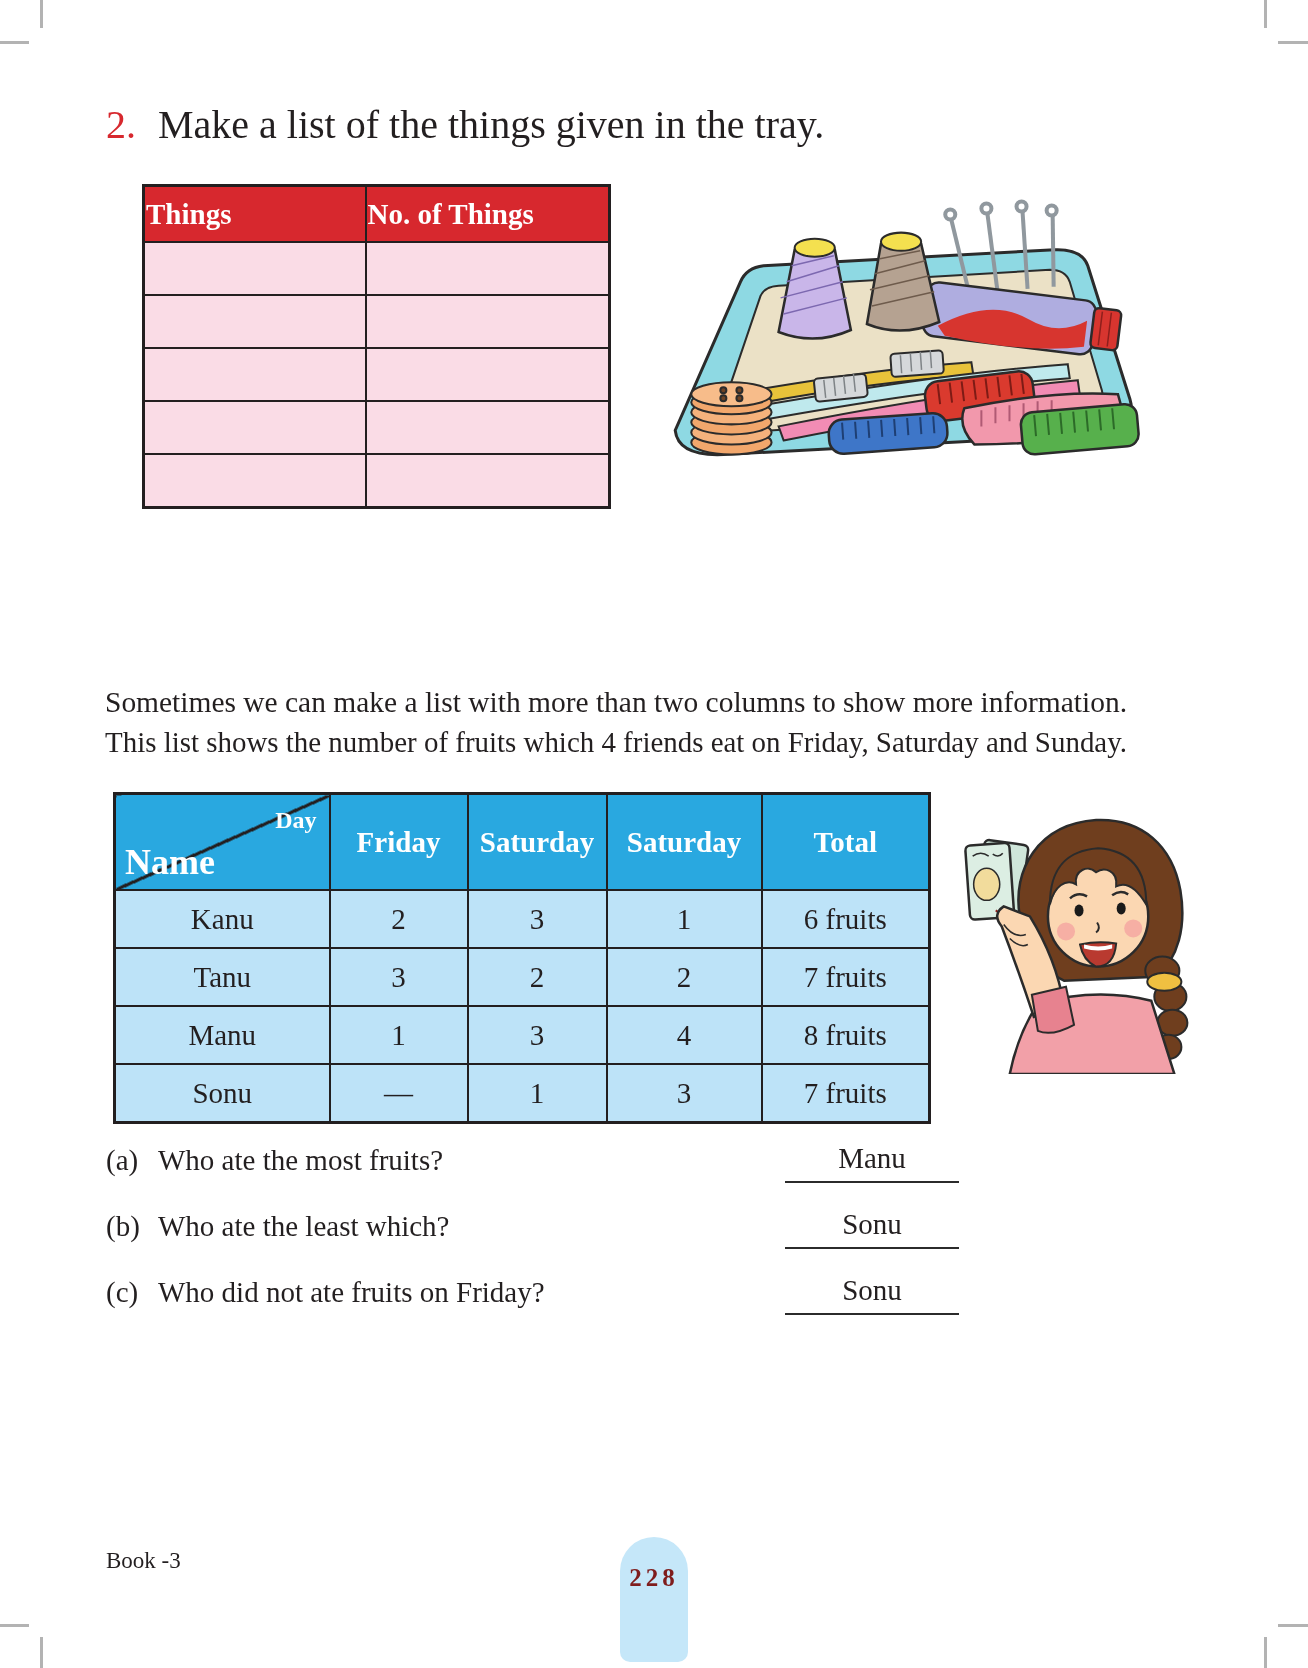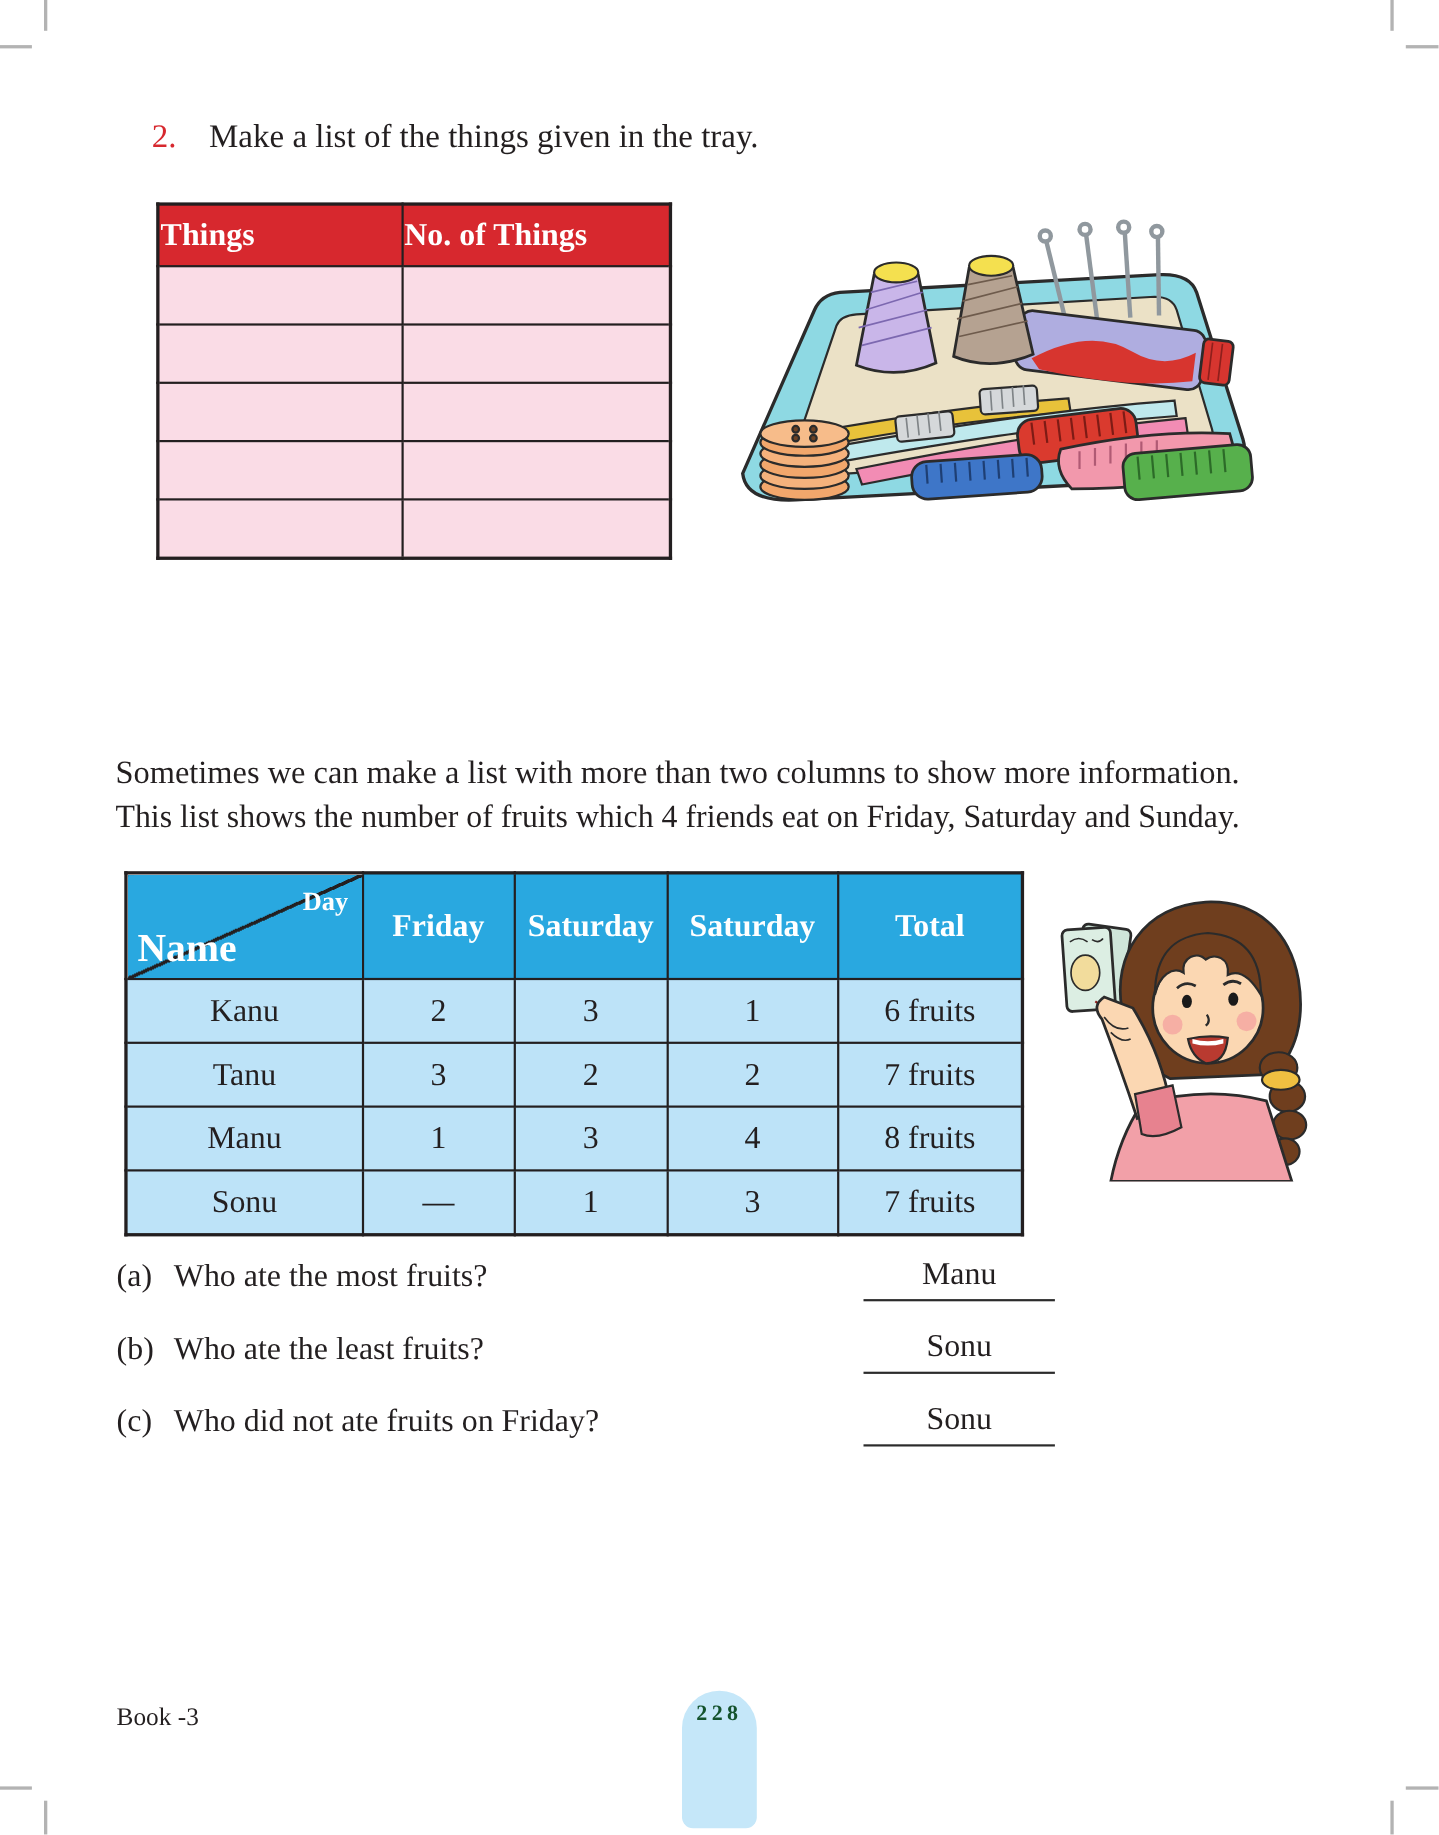--- a/index.html
+++ b/index.html
@@ -12,21 +12,21 @@
   .crop.tl-v{left:40px;top:0;width:3px;height:28px;}
   .crop.tl-h{left:0;top:41px;width:29px;height:3px;}
   .crop.tr-v{left:1264px;top:0;width:3px;height:28px;}
   .crop.tr-h{left:1278px;top:41px;width:30px;height:3px;}
   .crop.bl-h{left:0;top:1624px;width:29px;height:3px;}
   .crop.bl-v{left:40px;top:1637px;width:3px;height:31px;}
   .crop.br-h{left:1278px;top:1624px;width:30px;height:3px;}
   .crop.br-v{left:1264px;top:1637px;width:3px;height:31px;}
 
   
-  .q2{position:absolute;left:106px;top:104px;font-size:30px;line-height:42px;margin-left:32px;}
+  .q2{position:absolute;left:106px;top:104px;font-size:40px;line-height:42px;}
   .q2 .num{color:#D7282E;display:inline-block;width:52px;}
   
   table.things{position:absolute;left:142px;top:184px;width:466px;border-collapse:collapse;table-layout:fixed;}
   table.things th{background:#D7282E;color:#ffffff;font-weight:bold;font-size:29px;height:52px;border:2.5px solid #231F20;text-align:left;}
   table.things td{background:#FADCE6;height:49px;border:2.5px solid #231F20;}
   table.things{border:3px solid #231F20;}
 
   
   .tray-wrap{position:absolute;left:628px;top:193px;width:512px;height:272px;}
 
@@ -61,21 +61,21 @@
   .questions{position:absolute;left:106px;top:1140px;width:860px;}
   .qrow{position:relative;height:40px;margin-bottom:26px;font-size:29px;line-height:40px;}
   .qrow .qlabel{display:inline-block;width:52px;}
   .qrow .answer{position:absolute;left:679px;top:-2px;width:174px;text-align:center;
                 border-bottom:2.5px solid #2B2B2B;padding-bottom:3px;}
 
   
   .book-label{position:absolute;left:106px;top:1548px;font-size:23px;}
   .page-tab{position:absolute;left:620px;top:1537px;width:68px;height:125px;background:#C5E7F9;
             border-radius:34px 34px 10px 10px;text-align:center;}
-  .page-tab .pnum{display:inline-block;margin-top:10px;font-size:20px;font-weight:bold;letter-spacing:4px;color:#14532d;}
+  .page-tab .pnum{display:inline-block;margin-top:27px;font-size:25px;font-weight:bold;letter-spacing:4px;color:#7f1d1d;}
 </style>
 </head>
 <body>
 
 <div class="page">
 
   <div class="crop tl-v"></div>
   <div class="crop tl-h"></div>
   <div class="crop tr-v"></div>
   <div class="crop tr-h"></div>
@@ -297,21 +297,21 @@
       <circle cx="120" cy="133" r="9" fill="#F6AFA4"></circle>
       <circle cx="187" cy="130" r="9" fill="#F6AFA4"></circle>
       <path d="M151,124 q4,6 -1,10" stroke="#2B2B2B" stroke-width="2" fill="none"></path>
       <path d="M134,146 Q152,142 170,145 Q168,168 150,168 Q137,162 134,146 Z" fill="#B93A30" stroke="#2B2B2B" stroke-width="2"></path>
       <path d="M138,146 Q152,150 166,146 L166,150 Q152,154 138,150 Z" fill="#FFFFFF"></path>
     </svg>
   </div>
 
   <div class="questions" id="questions-list">
       <div class="qrow"><span class="qlabel">(a)</span><span>Who ate the most fruits?</span><span class="answer">Manu</span></div>
-      <div class="qrow"><span class="qlabel">(b)</span><span>Who ate the least fruits?</span><span class="answer">Sonu</span></div>
+      <div class="qrow"><span class="qlabel">(b)</span><span>Who ate the least which?</span><span class="answer">Sonu</span></div>
       <div class="qrow"><span class="qlabel">(c)</span><span>Who did not ate fruits on Friday?</span><span class="answer">Sonu</span></div>
     </div>
 
   <div class="book-label">Book -3</div>
   <div class="page-tab">
     <span class="pnum">228</span>
   </div>
 
 </div>
 

